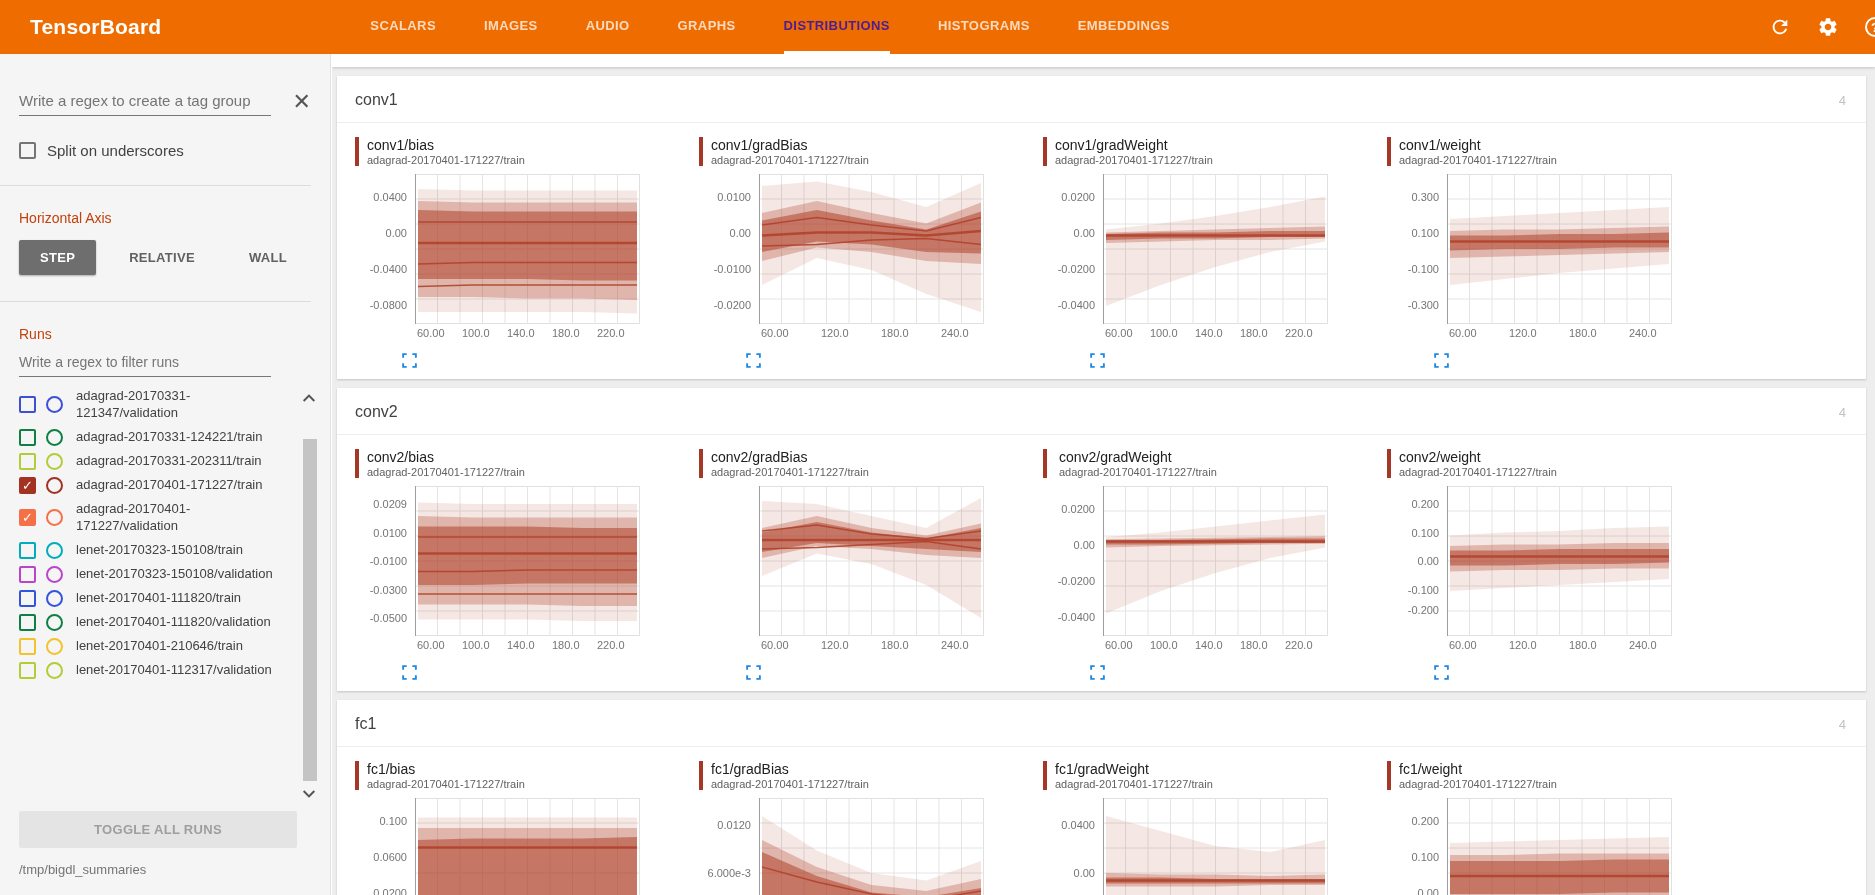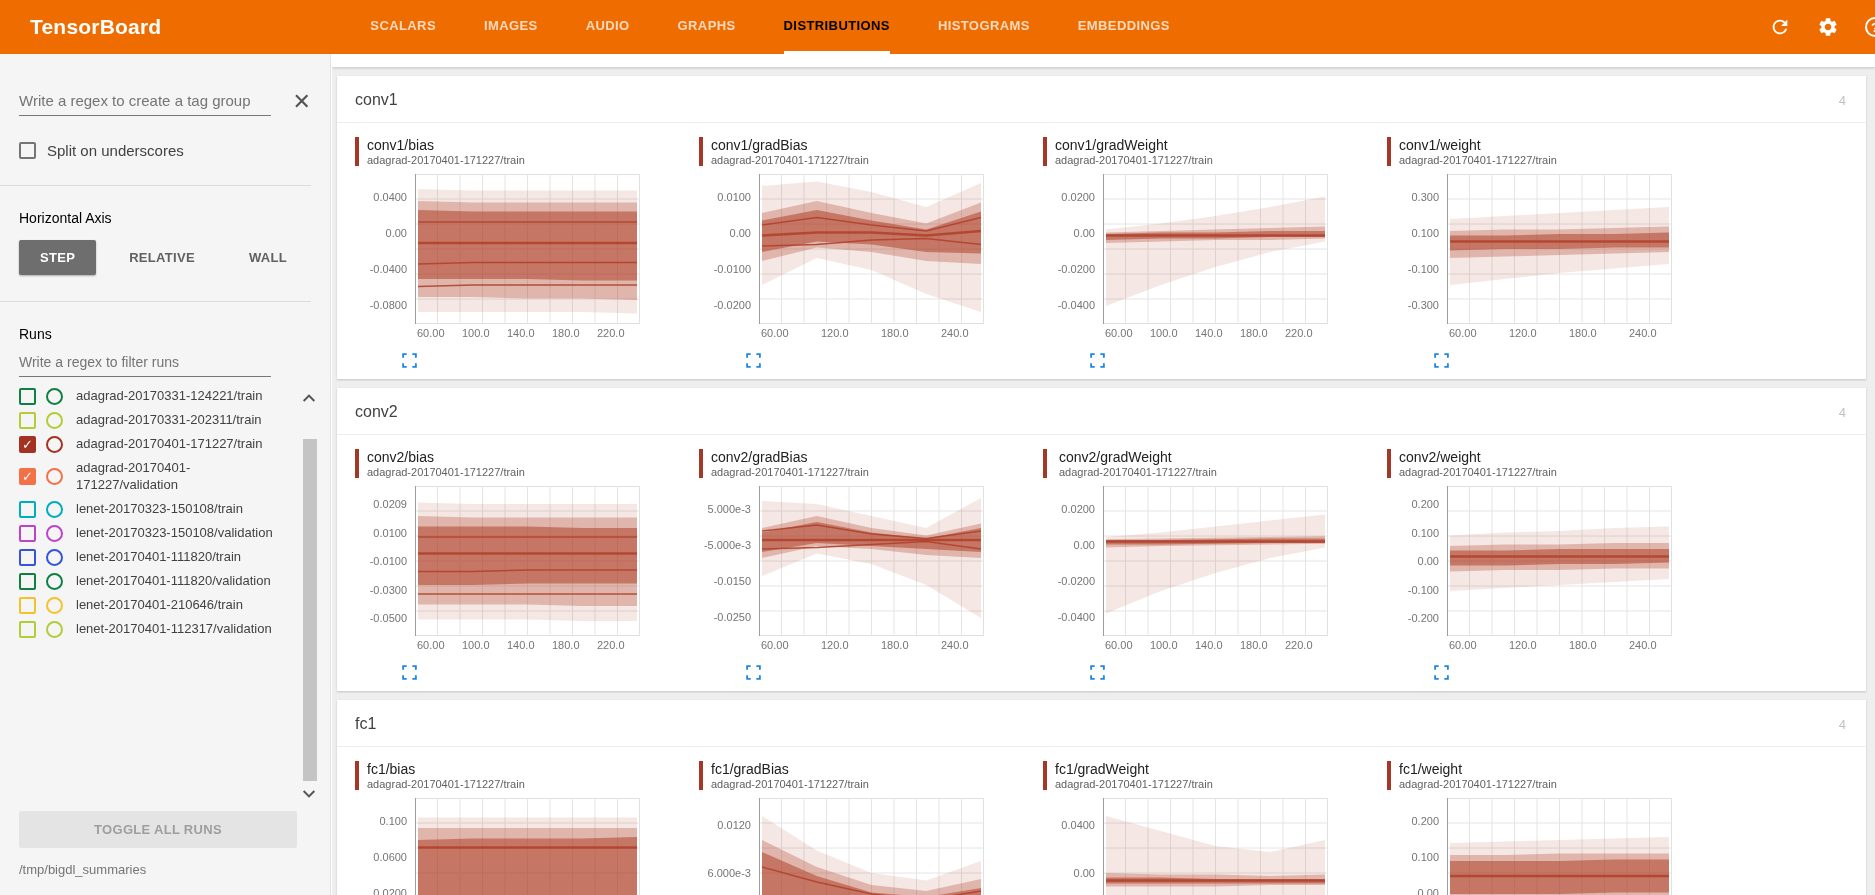--- a/index.html
+++ b/index.html
@@ -7,41 +7,41 @@
               font-family:"Liberation Sans", sans-serif; }
 
   
   .header { position:absolute; left:0; top:0; right:0; height:54px; background:#ef6c00;
             display:flex; align-items:center; overflow:hidden; z-index:10; }
   .app-title { color:#fff; font-size:21px; font-weight:bold; margin-left:30px; letter-spacing:.2px; }
   .nav { display:flex; height:54px; margin-left:185px; }
   .tab { color:rgba(255,255,255,.75); font-size:13px; font-weight:bold; letter-spacing:.4px;
          height:54px; line-height:51px; margin:0 24px; border-bottom:3px solid transparent;
          cursor:pointer; white-space:nowrap; }
-  .tab.active { color:#000000; border-bottom-color:#fff; }
+  .tab.active { color:#4c1d95; border-bottom-color:#fff; }
   .header-icons { margin-left:auto; display:flex; align-items:center; gap:26px; padding-right:0; }
   .hicon { width:22px; height:22px; fill:#fff; cursor:pointer; flex:none; }
   .help-circle { width:20px; height:20px; border:2px solid #fff; border-radius:50%; color:#fff;
                  font-size:13px; font-weight:bold; display:flex; align-items:center; justify-content:center;
                  margin-right:-10px; cursor:pointer; flex:none; }
 
   
   .sidebar { position:absolute; left:0; top:54px; width:331px; bottom:0; background:#f5f5f5;
              border-right:1px solid #e2e2e2; padding:36px 0 0 19px; }
   .field { position:relative; width:292px; }
   .field input { width:252px; border:0; outline:none; background:transparent; font-size:15px;
                  color:#424242; border-bottom:1px solid #777; padding:2px 0 6px; 
                  font-family:"Liberation Sans", sans-serif; }
   .field input::placeholder { color:#757575; }
   .close-x { position:absolute; right:0; top:2px; font-size:22px; color:#555; cursor:pointer; line-height:20px; }
   .check-row { display:flex; align-items:center; margin-top:26px; cursor:pointer; }
   .plain-checkbox { width:17px; height:17px; border:2px solid #757575; border-radius:2px; margin-right:11px; background:#fff0; }
   .check-row span.lbl { font-size:15px; color:#424242; }
   .divider { height:1px; background:#dcdcdc; margin:26px 19px 0 -19px; }
-  .side-label { font-size:14px; color:#000000; margin-top:24px; }
+  .side-label { font-size:14px; color:#c2410c; margin-top:24px; }
   .axis-btns { display:flex; align-items:center; margin-top:14px; }
   .axis-btn { font-size:13px; font-weight:bold; letter-spacing:.3px; color:#616161; padding:10px 21px;
               border-radius:2px; cursor:pointer; margin-right:12px; }
   .axis-btn.active { background:#6e6e6e; color:#fff; box-shadow:0 1px 2px rgba(0,0,0,.3); }
   .runs-field { margin-top:10px; }
   .runs-field input { font-size:14px; }
   .runs-list { position:relative; margin-top:4px; height:424px; overflow:hidden; width:300px; }
   .run-row { display:flex; align-items:center; margin:7px 0; cursor:pointer; width:262px; }
   .run-checkbox { width:17px; height:17px; flex:none; border:2px solid; border-radius:2px; margin-right:10px;
                   color:#fff; font-size:13px; line-height:14px; text-align:center; }
@@ -128,20 +128,25 @@
   </div>
 
   <div class="runs-list">
     <svg class="sb-up" viewBox="0 0 24 24">
       <path d="M4 15l8-8 8 8" fill="none" stroke="#555" stroke-width="3"></path>
     </svg>
     <div class="sb-thumb"></div>
     <svg class="sb-down" viewBox="0 0 24 24">
       <path d="M4 9l8 8 8-8" fill="none" stroke="#555" stroke-width="3"></path>
     </svg>
+  <div class="run-row">
+        <span class="run-checkbox" style="border-color: rgb(61, 80, 211);"></span>
+        <span class="run-circle" style="border-color: rgb(61, 80, 211);"></span>
+        <span class="run-label">adagrad-20170331-121347/validation</span>
+      </div>
       <div class="run-row">
         <span class="run-checkbox" style="border-color: rgb(14, 128, 67);"></span>
         <span class="run-circle" style="border-color: rgb(14, 128, 67);"></span>
         <span class="run-label">adagrad-20170331-124221/train</span>
       </div>
       <div class="run-row">
         <span class="run-checkbox" style="border-color: rgb(180, 204, 56);"></span>
         <span class="run-circle" style="border-color: rgb(180, 204, 56);"></span>
         <span class="run-label">adagrad-20170331-202311/train</span>
       </div>
@@ -444,26 +449,20 @@
             <svg class="expand-icon" width="17" height="17" viewBox="0 0 24 24">
               <path d="M3 8V3h5 M16 3h5v5 M21 16v5h-5 M8 21H3v-5" fill="none" stroke="#1e88e5" stroke-width="2.6"></path>
             </svg>
           </div>
           <div class="chart">
             <div class="chart-head" style="border-left-color: rgb(163, 56, 40);">
               <div class="chart-title">conv2/gradBias</div>
               <div class="chart-run">adagrad-20170401-171227/train</div>
             </div>
             <div class="plot-wrap">
-              <div class="ylabels">
-                <span style="top: 16.5px;">5.000e-3</span>
-                <span style="top: 52.5px;">-5.000e-3</span>
-                <span style="top: 88.5px;">-0.0150</span>
-                <span style="top: 124.5px;">-0.0250</span>
-              </div>
               <svg class="plot-svg" width="225" height="150">
                 <rect x="0.5" y="0.5" width="224" height="149" fill="#fff" stroke="#e0e0e0"></rect>
                 <line x1="22.5" y1="0" x2="22.5" y2="150" stroke="#e4e4e4" stroke-width="1"></line>
                 <line x1="45" y1="0" x2="45" y2="150" stroke="#e4e4e4" stroke-width="1"></line>
                 <line x1="67.5" y1="0" x2="67.5" y2="150" stroke="#e4e4e4" stroke-width="1"></line>
                 <line x1="90" y1="0" x2="90" y2="150" stroke="#e4e4e4" stroke-width="1"></line>
                 <line x1="112.5" y1="0" x2="112.5" y2="150" stroke="#e4e4e4" stroke-width="1"></line>
                 <line x1="135" y1="0" x2="135" y2="150" stroke="#e4e4e4" stroke-width="1"></line>
                 <line x1="157.5" y1="0" x2="157.5" y2="150" stroke="#e4e4e4" stroke-width="1"></line>
                 <line x1="180" y1="0" x2="180" y2="150" stroke="#e4e4e4" stroke-width="1"></line>
@@ -542,21 +541,21 @@
             <div class="chart-head" style="border-left-color: rgb(163, 56, 40);">
               <div class="chart-title">conv2/weight</div>
               <div class="chart-run">adagrad-20170401-171227/train</div>
             </div>
             <div class="plot-wrap">
               <div class="ylabels">
                 <span style="top: 12px;">0.200</span>
                 <span style="top: 40.5px;">0.100</span>
                 <span style="top: 69px;">0.00</span>
                 <span style="top: 97.5px;">-0.100</span>
-                <span style="top: 126px;">-0.200</span>
+                <span style="top: 118px;">-0.200</span>
               </div>
               <svg class="plot-svg" width="225" height="150">
                 <rect x="0.5" y="0.5" width="224" height="149" fill="#fff" stroke="#e0e0e0"></rect>
                 <line x1="22.5" y1="0" x2="22.5" y2="150" stroke="#e4e4e4" stroke-width="1"></line>
                 <line x1="45" y1="0" x2="45" y2="150" stroke="#e4e4e4" stroke-width="1"></line>
                 <line x1="67.5" y1="0" x2="67.5" y2="150" stroke="#e4e4e4" stroke-width="1"></line>
                 <line x1="90" y1="0" x2="90" y2="150" stroke="#e4e4e4" stroke-width="1"></line>
                 <line x1="112.5" y1="0" x2="112.5" y2="150" stroke="#e4e4e4" stroke-width="1"></line>
                 <line x1="135" y1="0" x2="135" y2="150" stroke="#e4e4e4" stroke-width="1"></line>
                 <line x1="157.5" y1="0" x2="157.5" y2="150" stroke="#e4e4e4" stroke-width="1"></line>

